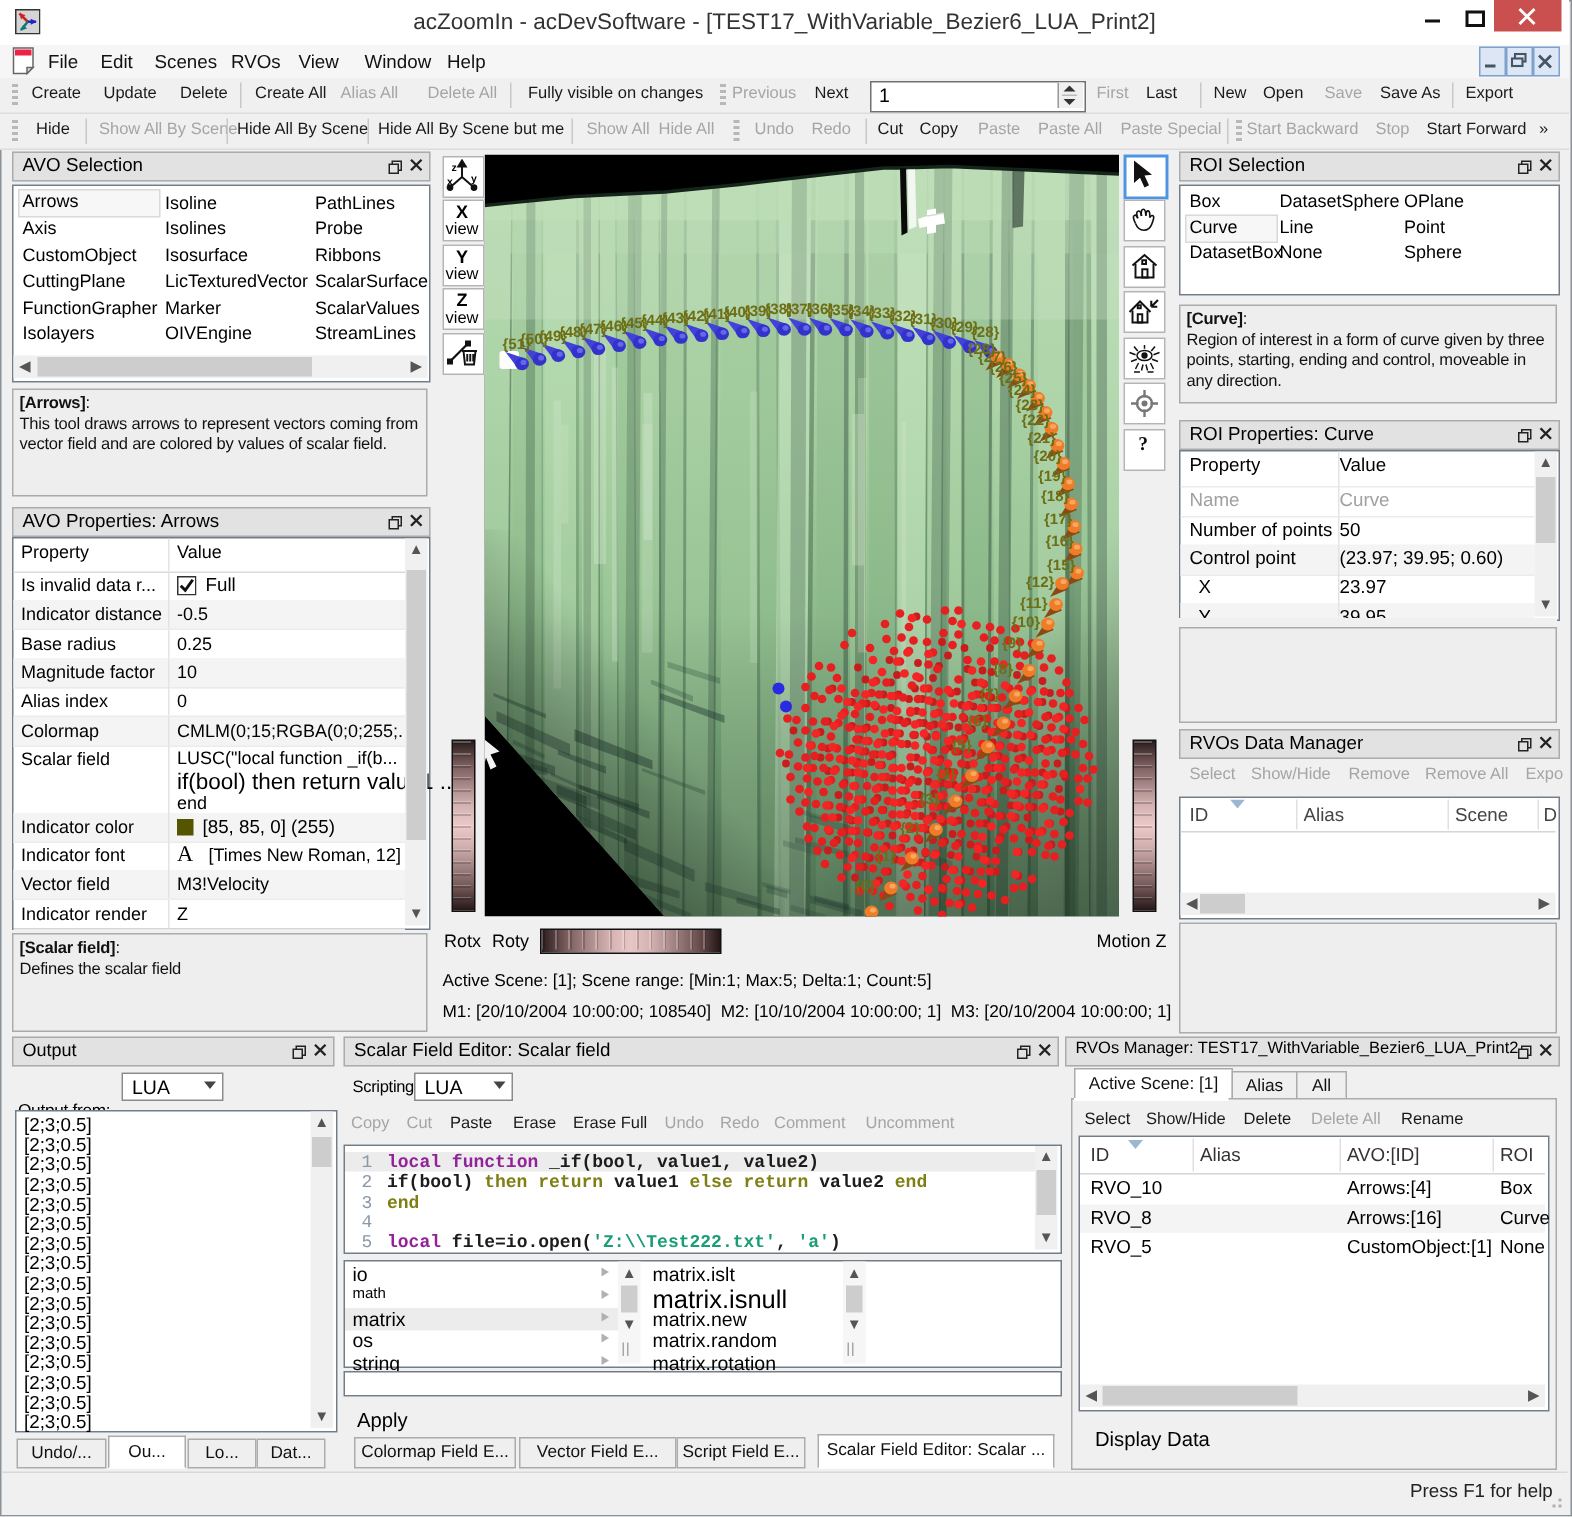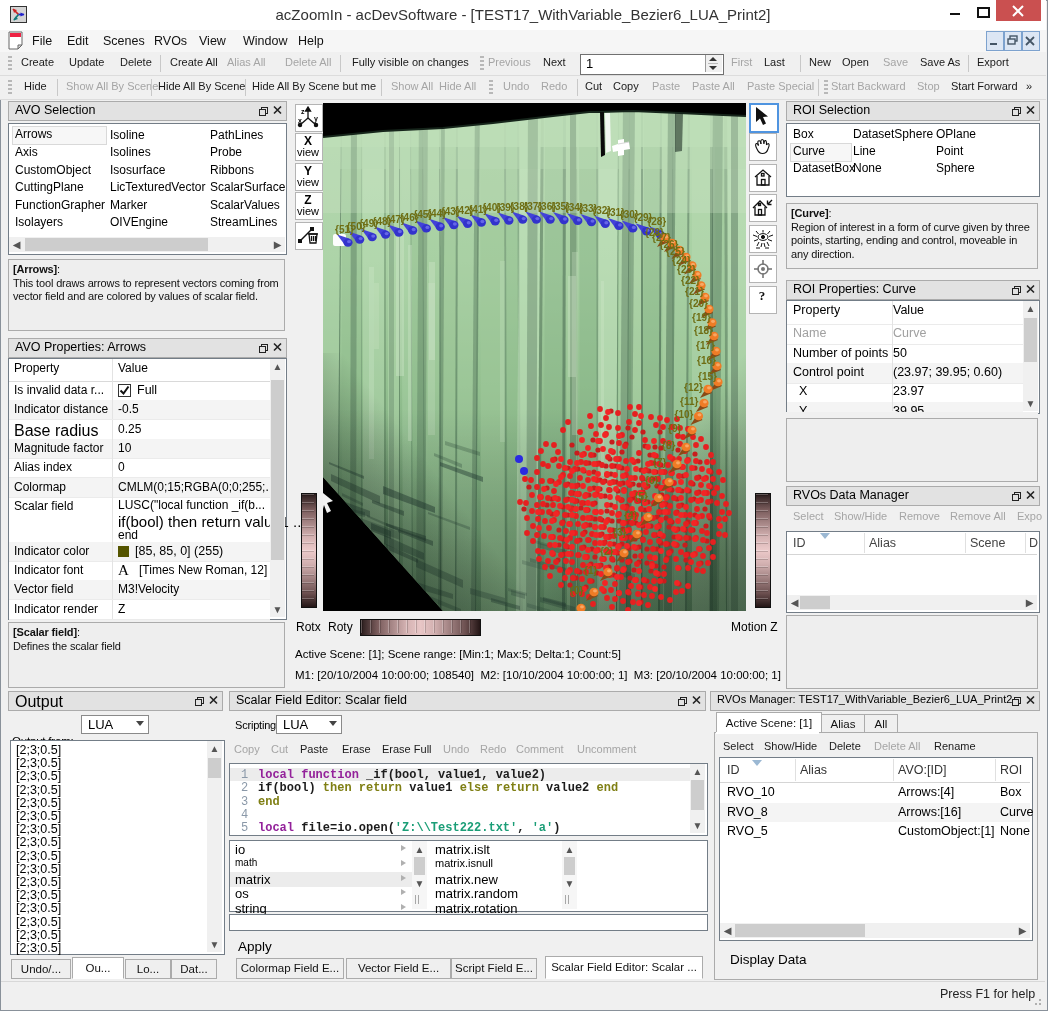--- a/index.html
+++ b/index.html
@@ -195,21 +195,21 @@
     <rect x="0.5" y="0.5" width="12" height="12" fill="#fff" stroke="#333"></rect>
     <path d="M2.5 6.5 L5.5 9.5 L10.5 2.5" fill="none" stroke="#111" stroke-width="2"></path>
   </svg>
 <div class="pc" style="left:137px;top:383px">Full</div>
 <div class="abs" style="left:9px;top:400px;width:261px;height:19px;background:#f4f4f4;border-bottom:1px solid #ebebeb;"></div>
 <div class="abs" style="top:400px;width:1px;height:19px;background:#e3e3e3;left:112px"></div>
 <div class="pc" style="left:14px;top:402px;width:97px;font-size:12px">Indicator distance</div>
 <div class="pc" style="left:118px;top:402px;font-size:12px;width:150px">-0.5</div>
 <div class="abs" style="left:9px;top:420px;width:261px;height:19px;border-bottom:1px solid #ebebeb;"></div>
 <div class="abs" style="top:420px;width:1px;height:19px;background:#e3e3e3;left:112px"></div>
-<div class="pc" style="left:14px;top:422px;width:97px;font-size:16px">Base radius</div>
+<div class="pc" style="left:14px;top:422px;width:97px;font-size:12px">Base radius</div>
 <div class="pc" style="left:118px;top:422px;font-size:12px;width:150px">0.25</div>
 <div class="abs" style="left:9px;top:439px;width:261px;height:19px;background:#f4f4f4;border-bottom:1px solid #ebebeb;"></div>
 <div class="abs" style="top:439px;width:1px;height:19px;background:#e3e3e3;left:112px"></div>
 <div class="pc" style="left:14px;top:441px;width:97px;font-size:12px">Magnitude factor</div>
 <div class="pc" style="left:118px;top:441px;font-size:12px;width:150px">10</div>
 <div class="abs" style="left:9px;top:458px;width:261px;height:19px;border-bottom:1px solid #ebebeb;"></div>
 <div class="abs" style="top:458px;width:1px;height:19px;background:#e3e3e3;left:112px"></div>
 <div class="pc" style="left:14px;top:460px;width:97px;font-size:12px">Alias index</div>
 <div class="pc" style="left:118px;top:460px;font-size:12px;width:150px">0</div>
 <div class="abs" style="left:9px;top:478px;width:261px;height:19px;background:#f4f4f4;border-bottom:1px solid #ebebeb;"></div>
@@ -239,21 +239,21 @@
 <div class="abs" style="left:9px;top:600px;width:261px;height:19px;border-bottom:1px solid #ebebeb;"></div>
 <div class="abs" style="top:600px;width:1px;height:19px;background:#e3e3e3;left:112px"></div>
 <div class="pc" style="left:14px;top:602px;width:97px;font-size:12px">Indicator render</div>
 <div class="pc" style="left:118px;top:602px;font-size:12px;width:150px">Z</div>
 <div class="vsb" style="left:270px;top:359px;height:258px"></div>
 <div class="sbarrow" style="left:270px;top:359px">▲</div>
 <div class="sbarrow" style="left:270px;top:602px">▼</div>
 <div class="sbthumb" style="left:271px;top:380px;width:13px;height:180px"></div>
 <div class="descbox" style="left:8px;top:622px;width:267px;height:58px"><b>[Scalar field]</b>:<br>Defines the scalar field</div>
 <div class="docktitle" style="left:8px;top:691px;width:213px">
-    <div class="dt-text" style="font-size:16px">Output</div>
+    <div class="dt-text" style="font-size:12px">Output</div>
     <svg class="dt-icons" width="26" height="13">
       <rect x="4.5" y="3.5" width="6" height="6" fill="none" stroke="#222"></rect>
       <rect x="2.5" y="5.5" width="6" height="6" fill="#e2e2e2" stroke="#222"></rect>
       <path d="M17 2.5 L24 9.5 M24 2.5 L17 9.5" stroke="#222" stroke-width="1.6"></path>
     </svg>
   </div>
 <div class="abs" style="left:12px;top:735px;font-size:11.5px;letter-spacing:-0.2px">Output from:</div>
 <div class="combo" style="left:81px;top:715px;width:66px;height:17px">
     <span style="position:absolute;left:6px;top:1px">LUA</span>
     <span class="ar"></span>
@@ -451,21 +451,21 @@
 <div class="sbarrow" style="left:690px;top:818px">▼</div>
 <div class="sbthumb" style="left:691px;top:0px;width:13px;height:0px"></div>
 <div class="sbthumb" style="left:691px;top:780px;width:13px;height:30px"></div>
 <div class="listbox" style="left:229px;top:840px;width:477px;height:70px"></div>
 <div class="abs" style="left:230px;top:872px;width:182px;height:15px;background:#ececec"></div>
 <div class="abs" style="left:235px;top:842.0px;font-size:13px">io</div>
 <div class="abs" style="left:401px;top:845.0px;width:0;height:0;border-top:3.5px solid transparent;border-bottom:3.5px solid transparent;border-left:5px solid #b0b0b0"></div>
 <div class="abs" style="left:435px;top:842.0px;font-size:13px">matrix.islt</div>
 <div class="abs" style="left:235px;top:856.8px;font-size:10px">math</div>
 <div class="abs" style="left:401px;top:859.8px;width:0;height:0;border-top:3.5px solid transparent;border-bottom:3.5px solid transparent;border-left:5px solid #b0b0b0"></div>
-<div class="abs" style="left:435px;top:856.8px;font-size:11px">matrix.isnull</div>
+<div class="abs" style="left:435px;top:856.8px;font-size:17px">matrix.isnull</div>
 <div class="abs" style="left:235px;top:871.6px;font-size:13px">matrix</div>
 <div class="abs" style="left:401px;top:874.6px;width:0;height:0;border-top:3.5px solid transparent;border-bottom:3.5px solid transparent;border-left:5px solid #b0b0b0"></div>
 <div class="abs" style="left:435px;top:871.6px;font-size:13px">matrix.new</div>
 <div class="abs" style="left:235px;top:886.4px;font-size:13px">os</div>
 <div class="abs" style="left:401px;top:889.4px;width:0;height:0;border-top:3.5px solid transparent;border-bottom:3.5px solid transparent;border-left:5px solid #b0b0b0"></div>
 <div class="abs" style="left:435px;top:886.4px;font-size:13px">matrix.random</div>
 <div class="abs" style="left:235px;top:901.2px;font-size:13px">string</div>
 <div class="abs" style="left:401px;top:904.2px;width:0;height:0;border-top:3.5px solid transparent;border-bottom:3.5px solid transparent;border-left:5px solid #b0b0b0"></div>
 <div class="abs" style="left:435px;top:901.2px;font-size:13px">matrix.rotation</div>
 <div class="abs" style="left:412px;top:841px;width:15px;height:68px;background:#f6f6f6"></div>

